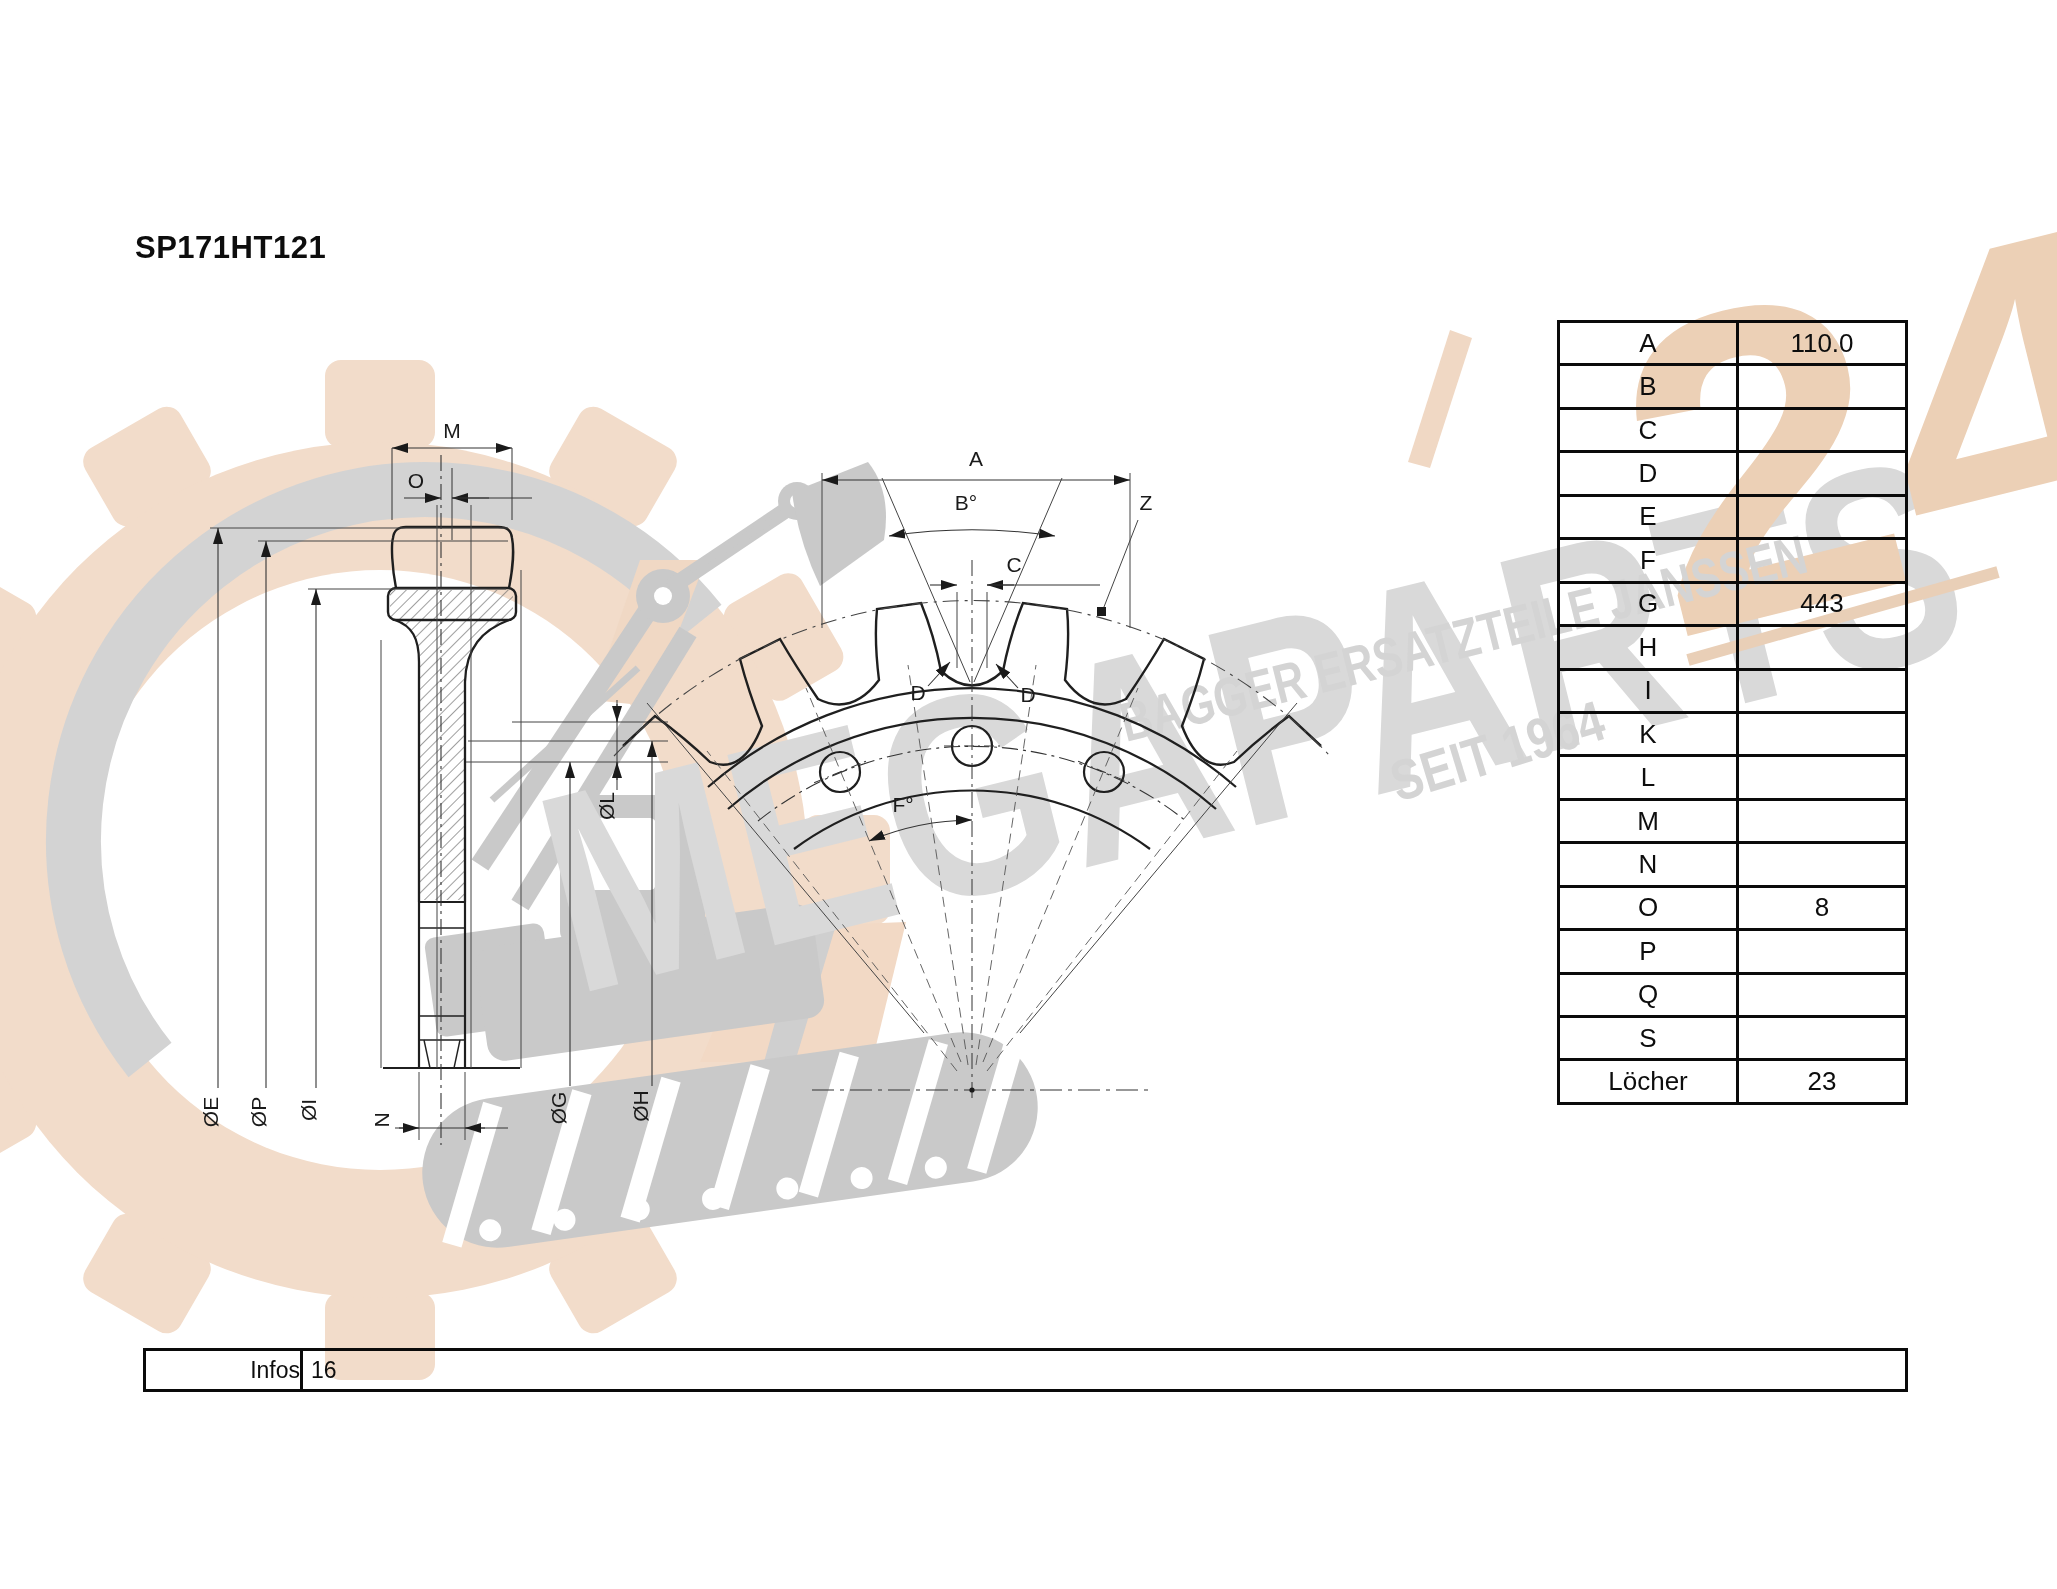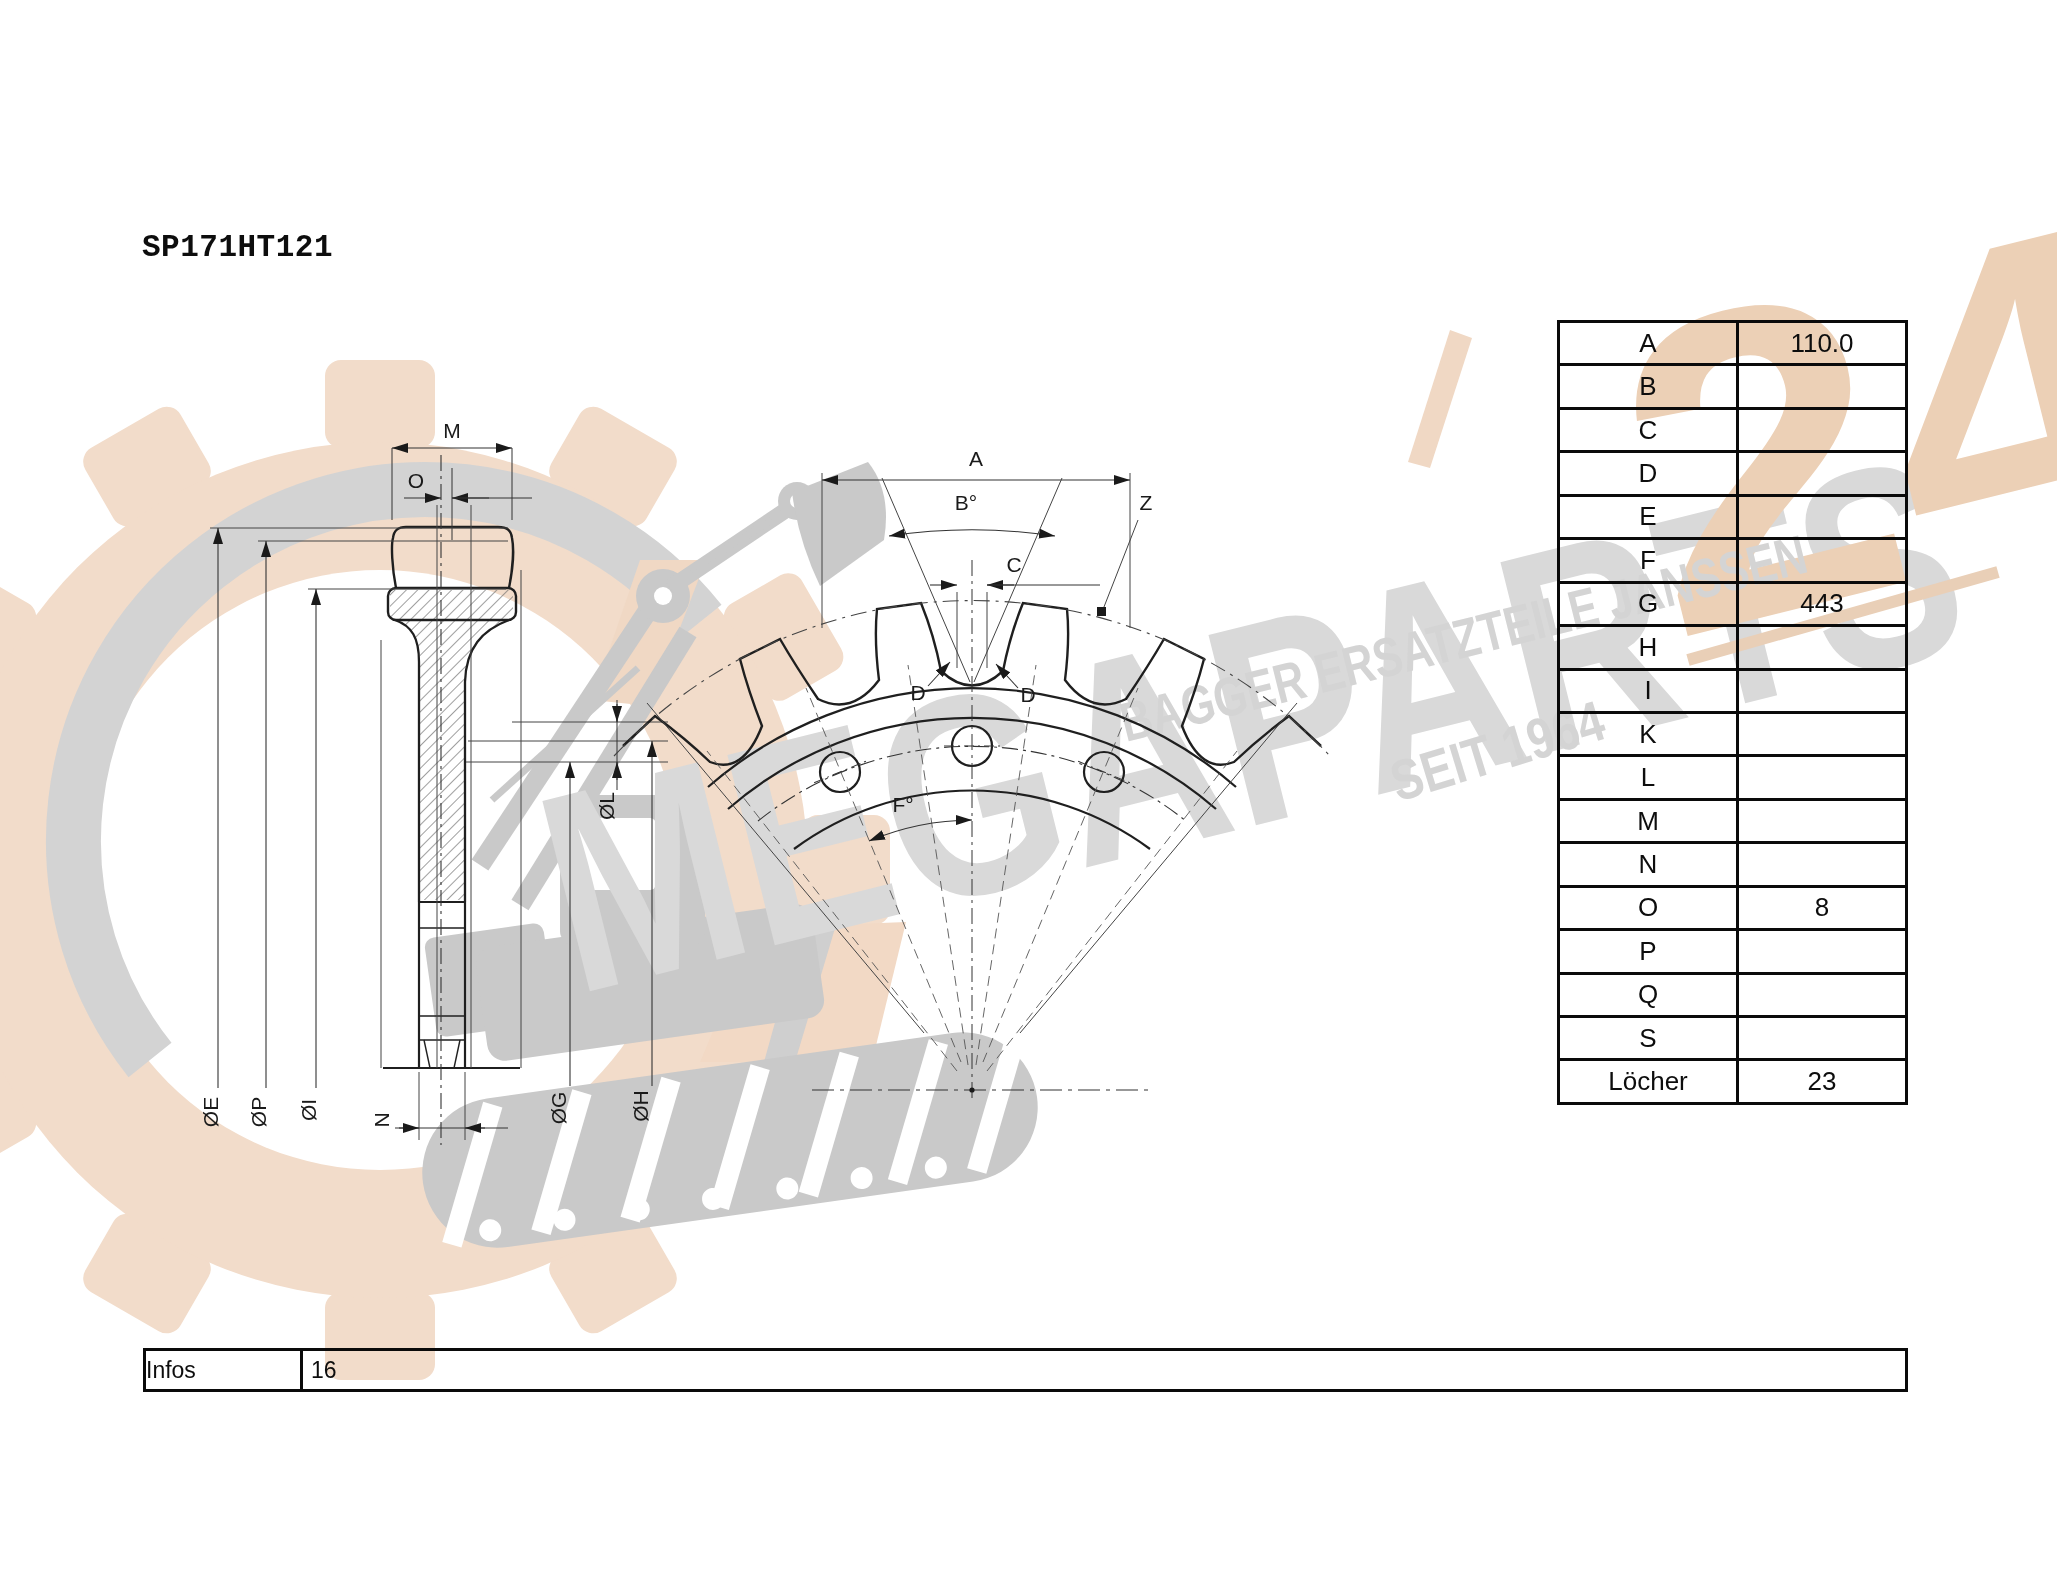--- a/index.html
+++ b/index.html
@@ -2,31 +2,31 @@
 <html><head>
 <meta charset="utf-8">
 <style>
   html,body{margin:0;padding:0;background:#fff;}
   .page{position:relative;width:2057px;height:1589px;background:#ffffff;overflow:hidden;
         font-family:"Liberation Sans",sans-serif;color:#111;}
   svg.layer{position:absolute;left:0;top:0;}
   .wm-text{font-family:"Liberation Sans",sans-serif;font-weight:bold;}
   .art text{font-family:"Liberation Sans",sans-serif;fill:#1a1a1a;font-size:21px;}
   .art .rot{font-size:21px;}
-  .page-title{position:absolute;left:142px;top:230px;margin:0;font-size:31px;font-weight:bold;
-              letter-spacing:.5px;color:#0d0d0d;font-family:Liberation Mono, monospace;}
+  .page-title{position:absolute;left:135px;top:230px;margin:0;font-size:31px;font-weight:bold;
+              letter-spacing:.5px;color:#0d0d0d;}
   table.spec{position:absolute;left:1557px;top:320px;width:351px;height:785px;
              border-collapse:collapse;table-layout:fixed;}
   table.spec td{border:3px solid #0a0a0a;font-size:26px;text-align:center;padding:0;
                 background:transparent;color:#0d0d0d;}
   table.spec td.c1{width:176px;}
   table.infobar{position:absolute;left:143px;top:1348px;width:1765px;height:44px;
                 border-collapse:collapse;table-layout:fixed;}
   table.infobar td{border:3px solid #0a0a0a;font-size:23px;padding:0;background:transparent;color:#0d0d0d;}
-  table.infobar td.c1{width:154px;text-align:left;}
+  table.infobar td.c1{width:154px;text-align:right;}
   table.infobar td.c2{text-align:left;padding-left:8px;}
 </style>
 </head>
 <body>
 
 <div class="page">
 
   <svg class="layer" width="2057" height="1589" viewBox="0 0 2057 1589" aria-hidden="true">
 
     <g>

